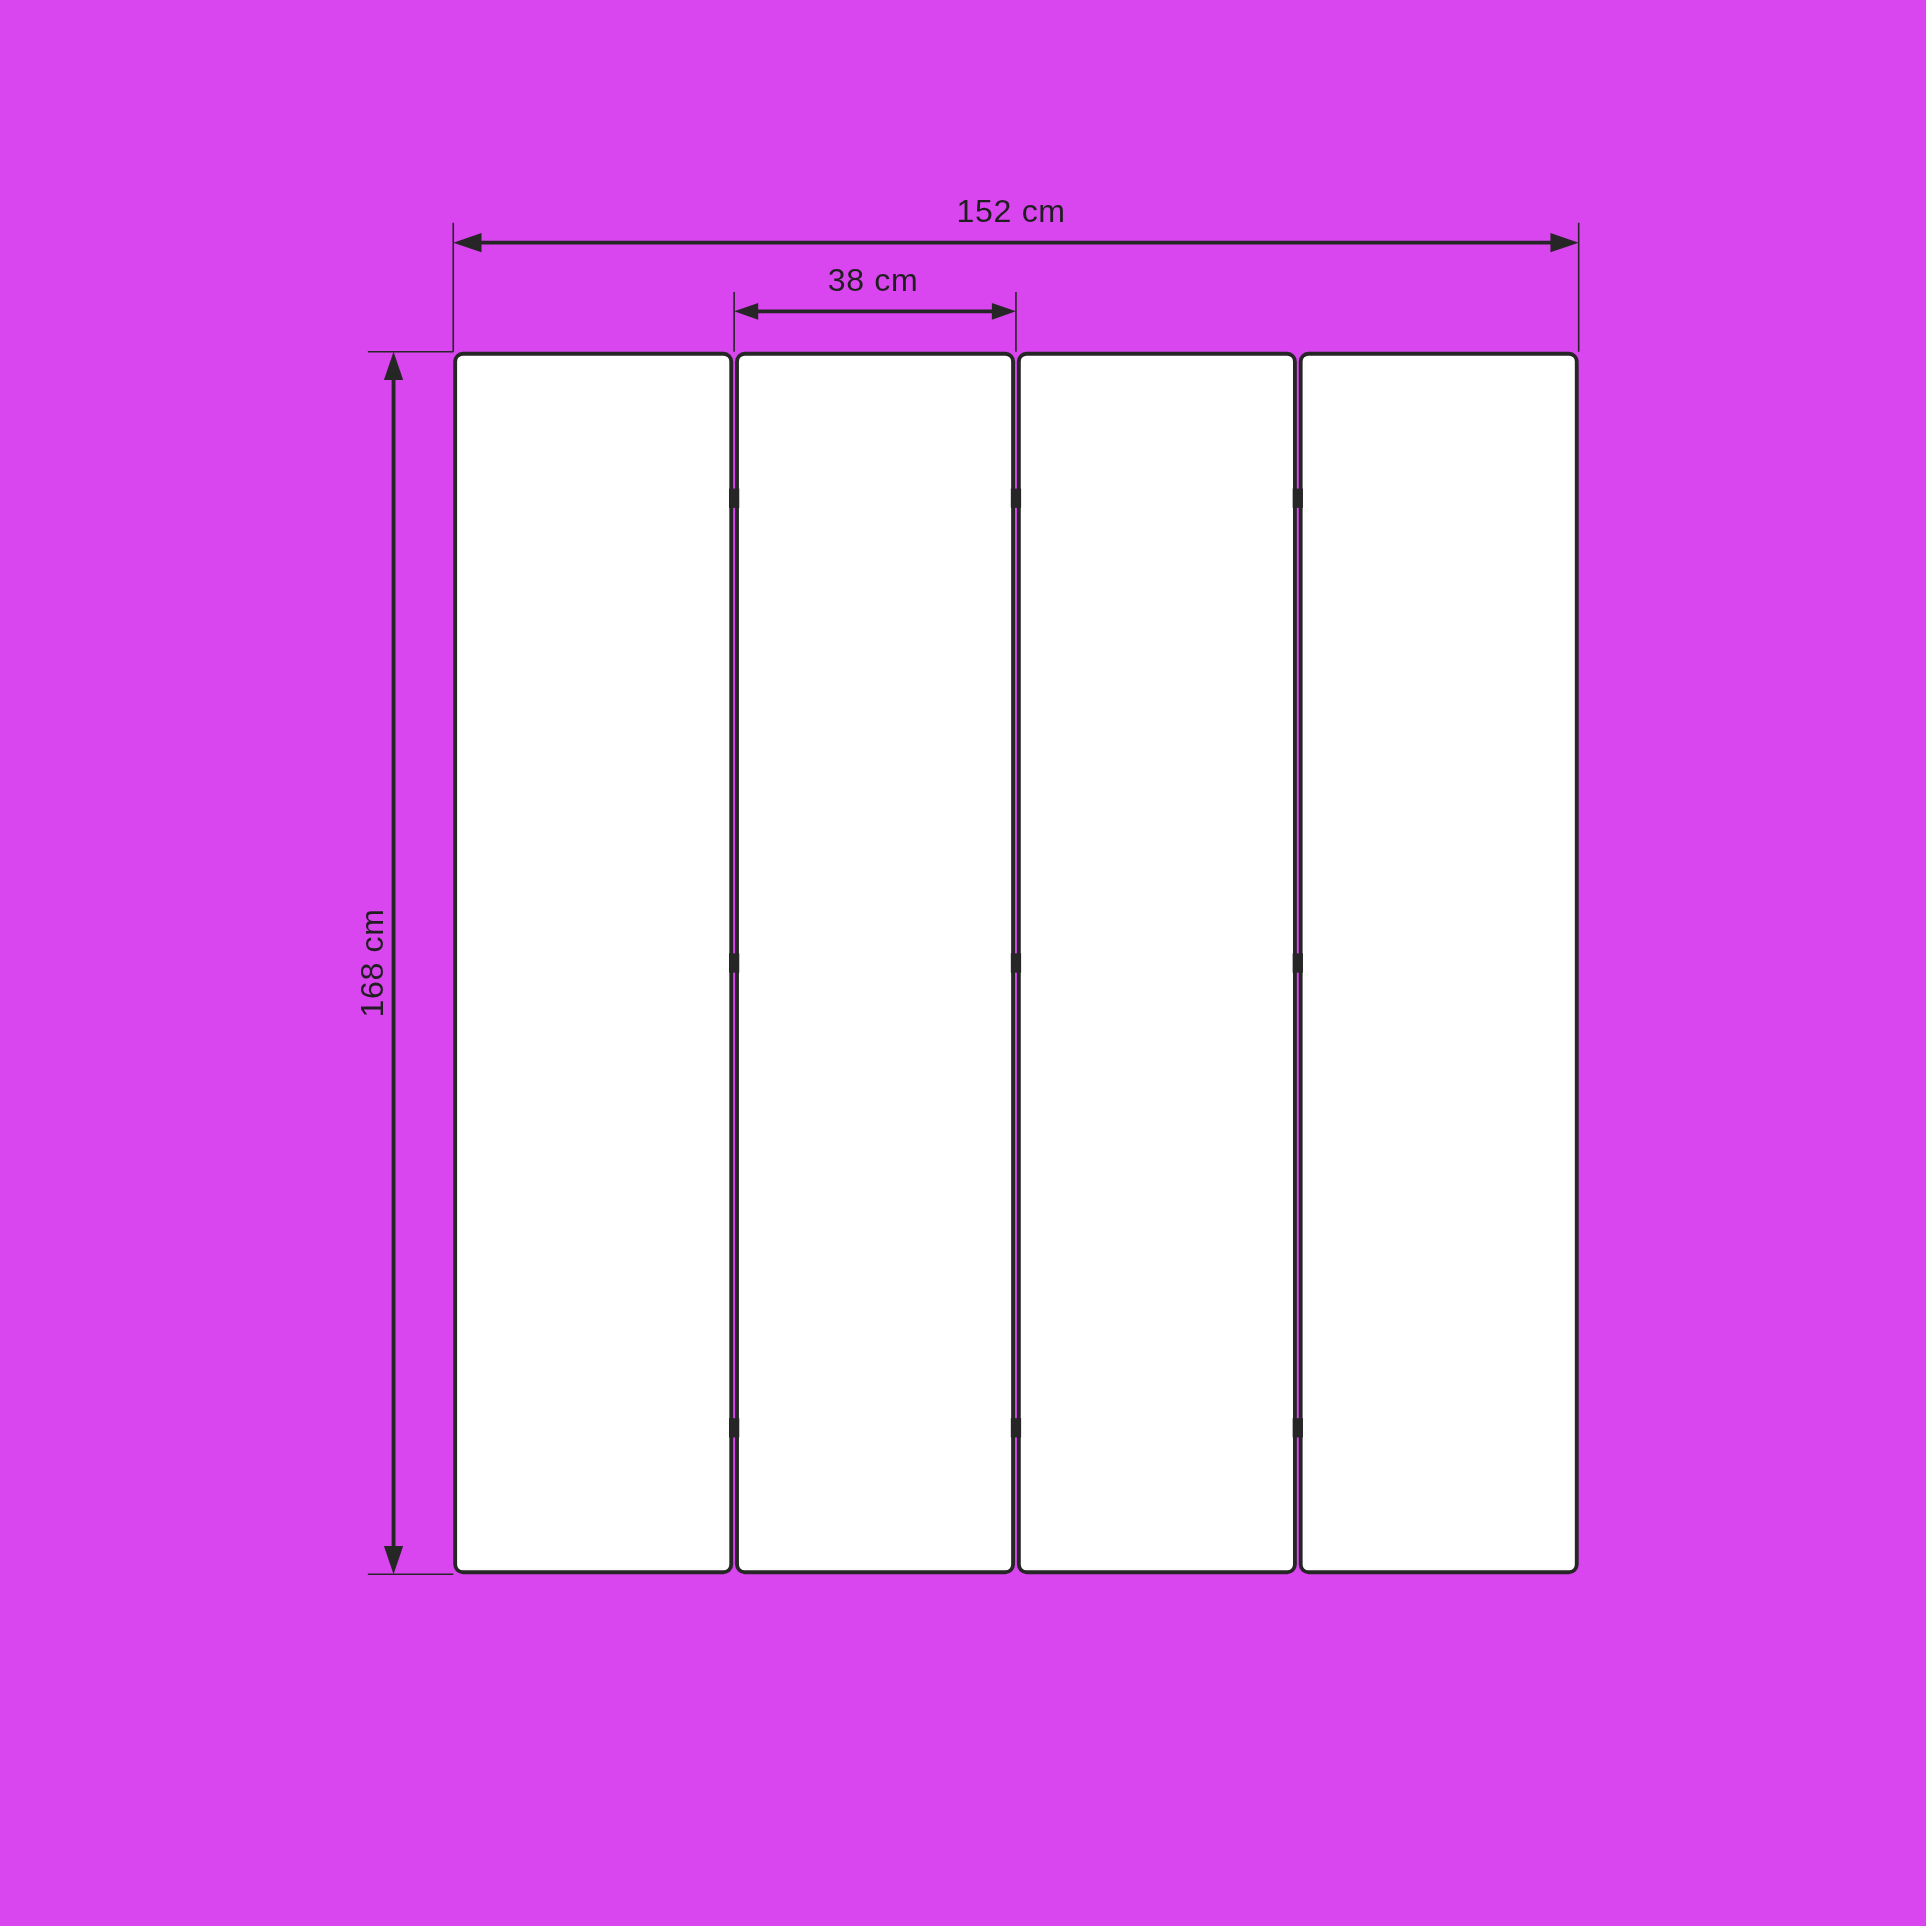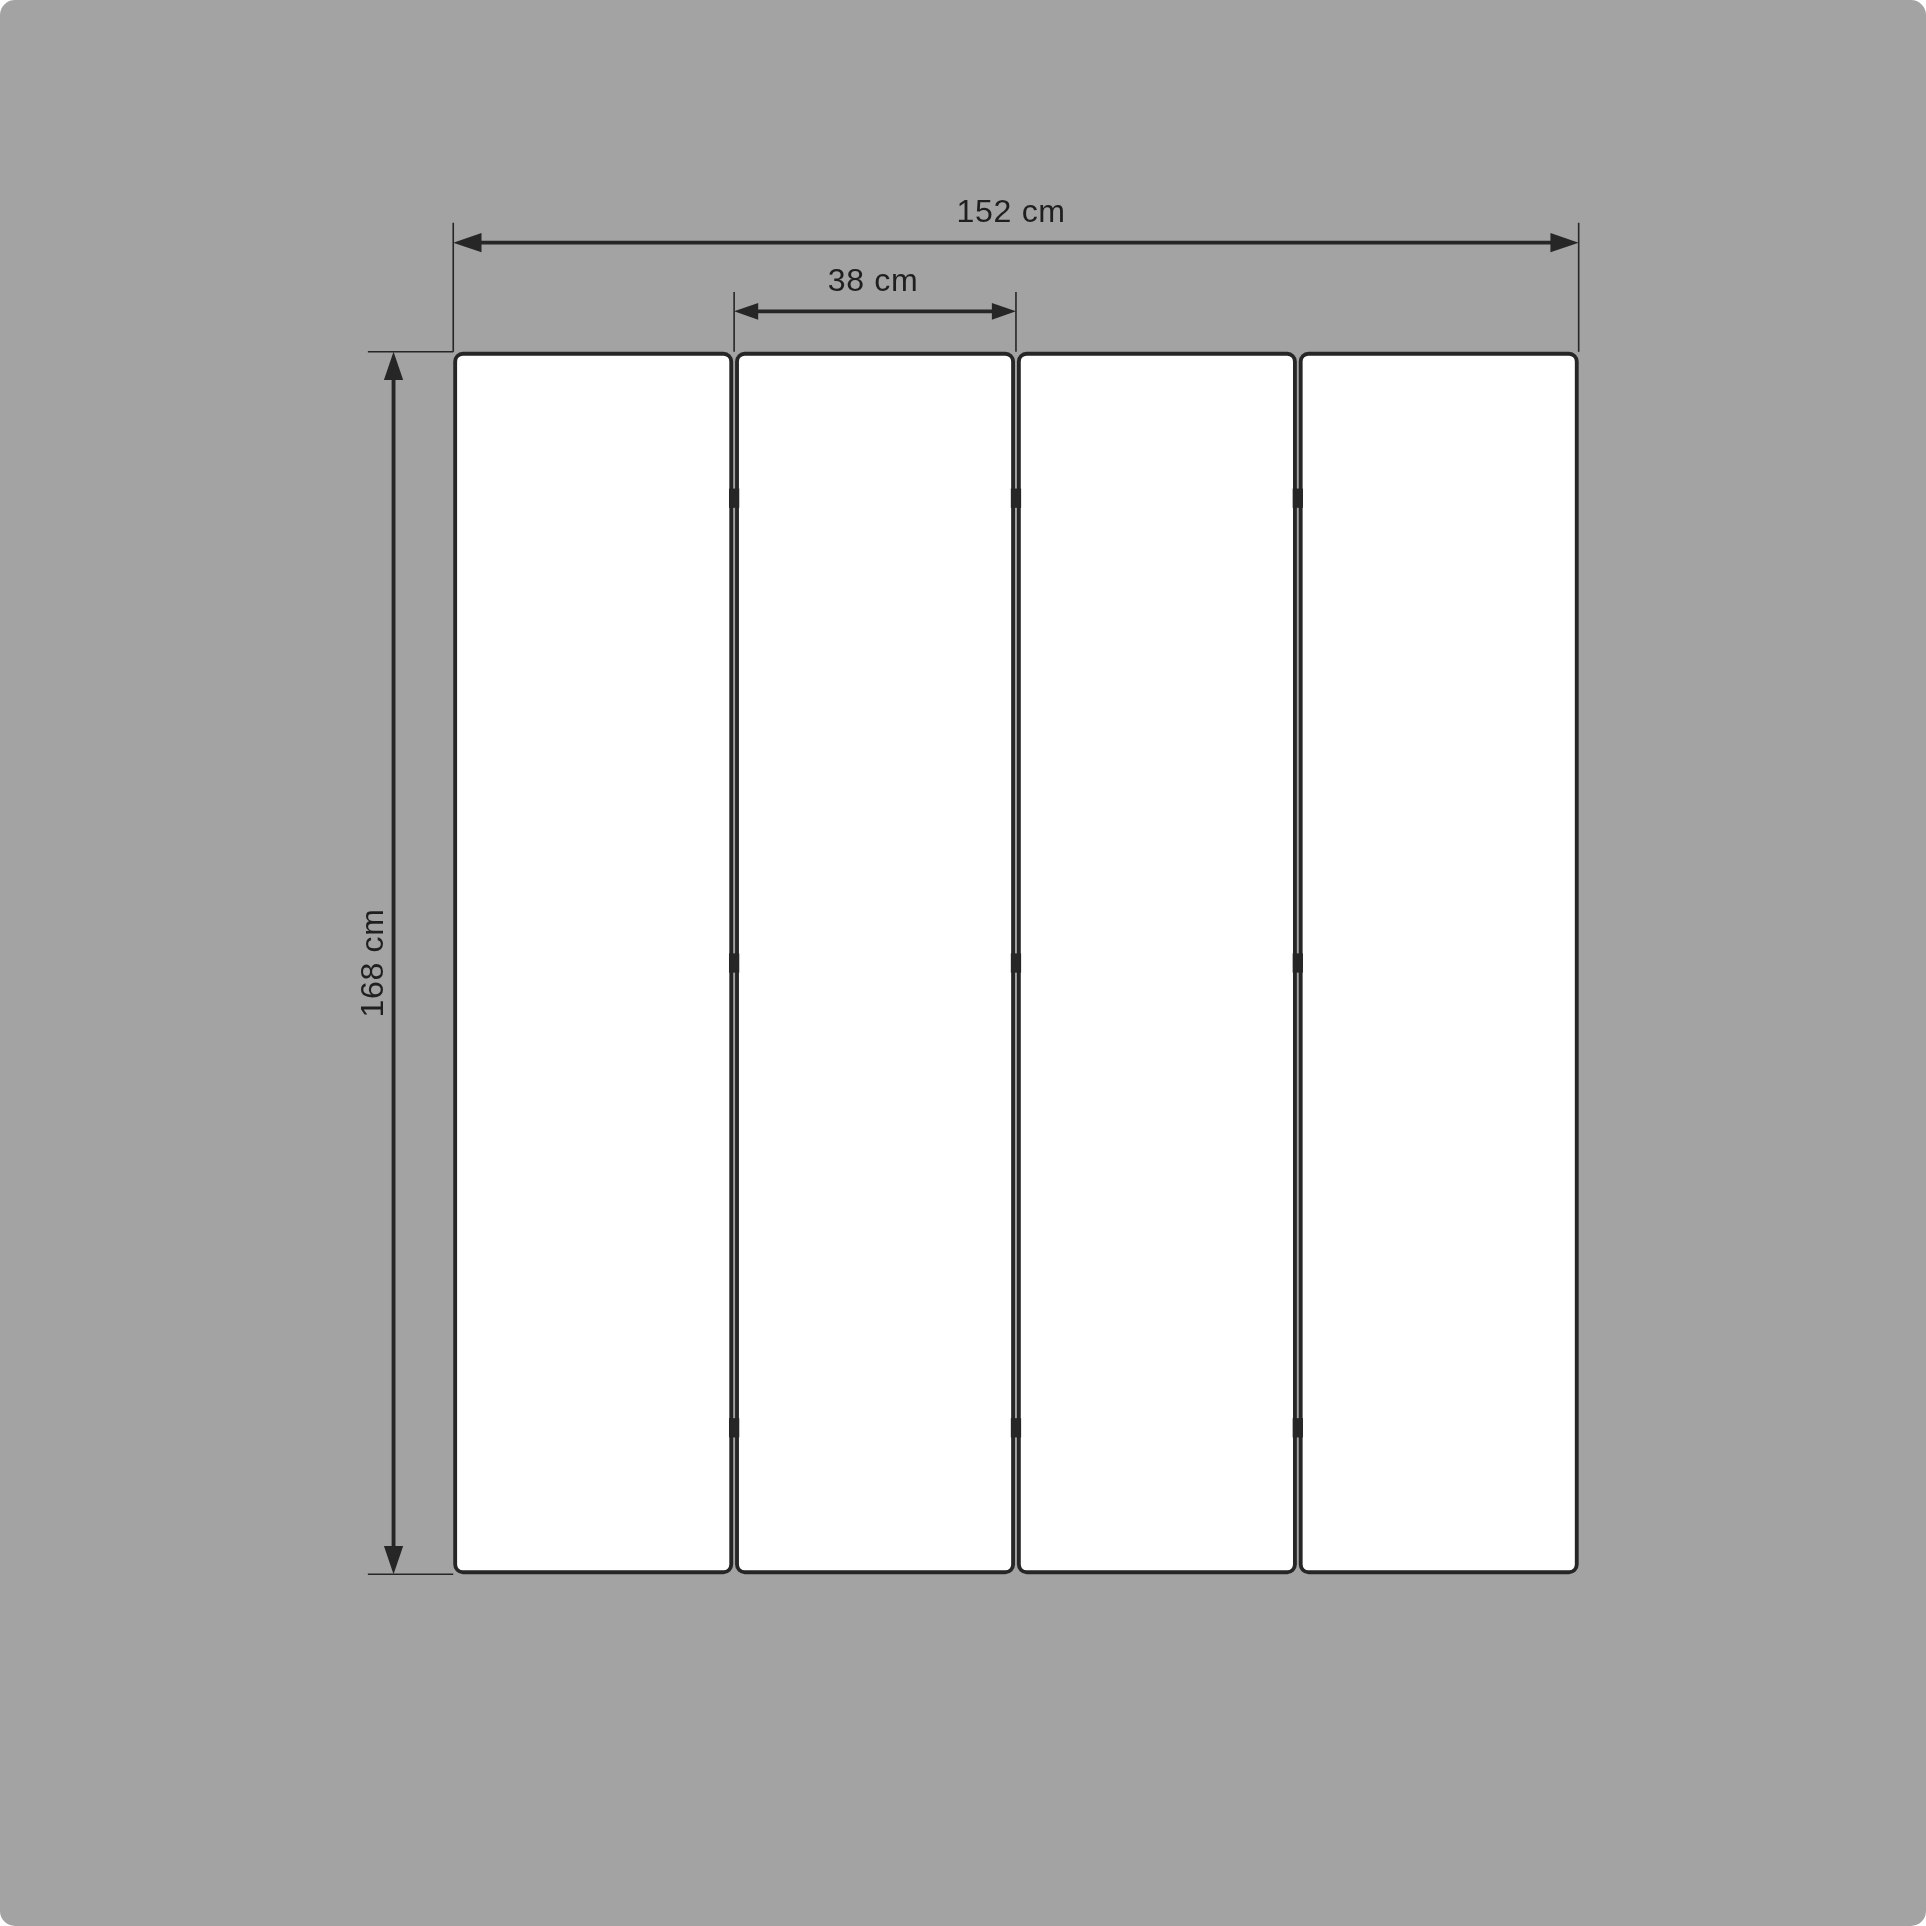--- a/index.html
+++ b/index.html
@@ -4,23 +4,22 @@
 <style>
   html, body {
     margin: 0;
     padding: 0;
     background: #ffffff;
   }
   .canvas {
     position: relative;
     width: 1926px;
     height: 1926px;
-    background: #a3a3a3;
+    background: #d946ef;
     font-family: "Liberation Sans", sans-serif;
-    border-radius: 15px;
   }
   svg { display: block; }
   .dim-label {
     font-family: "Liberation Sans", sans-serif;
     font-size: 50px;
     font-weight: 400;
     letter-spacing: 1px;
     fill: #1f1f1f;
   }
   .panel {

